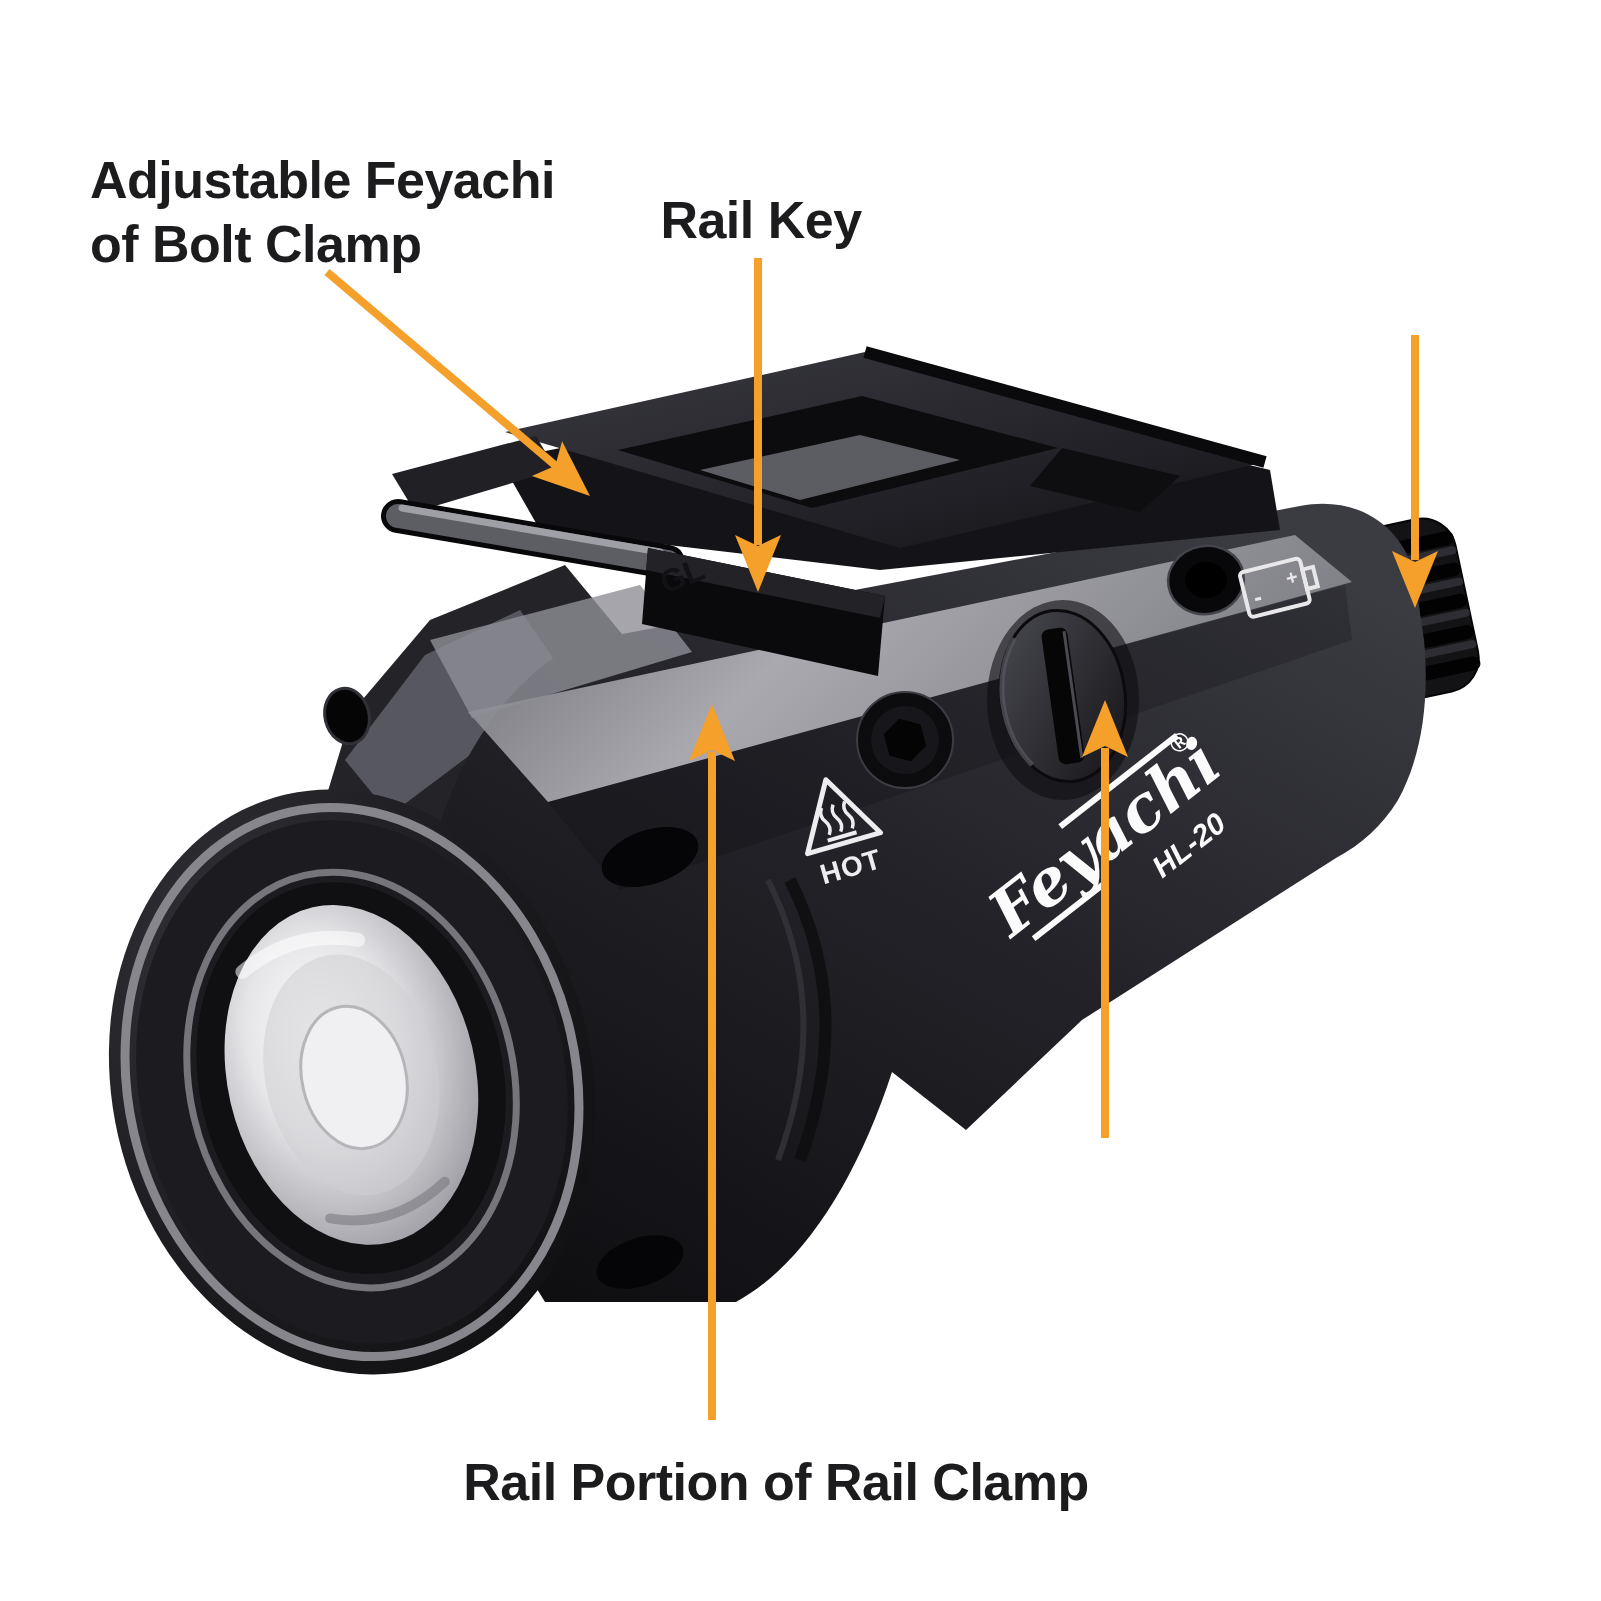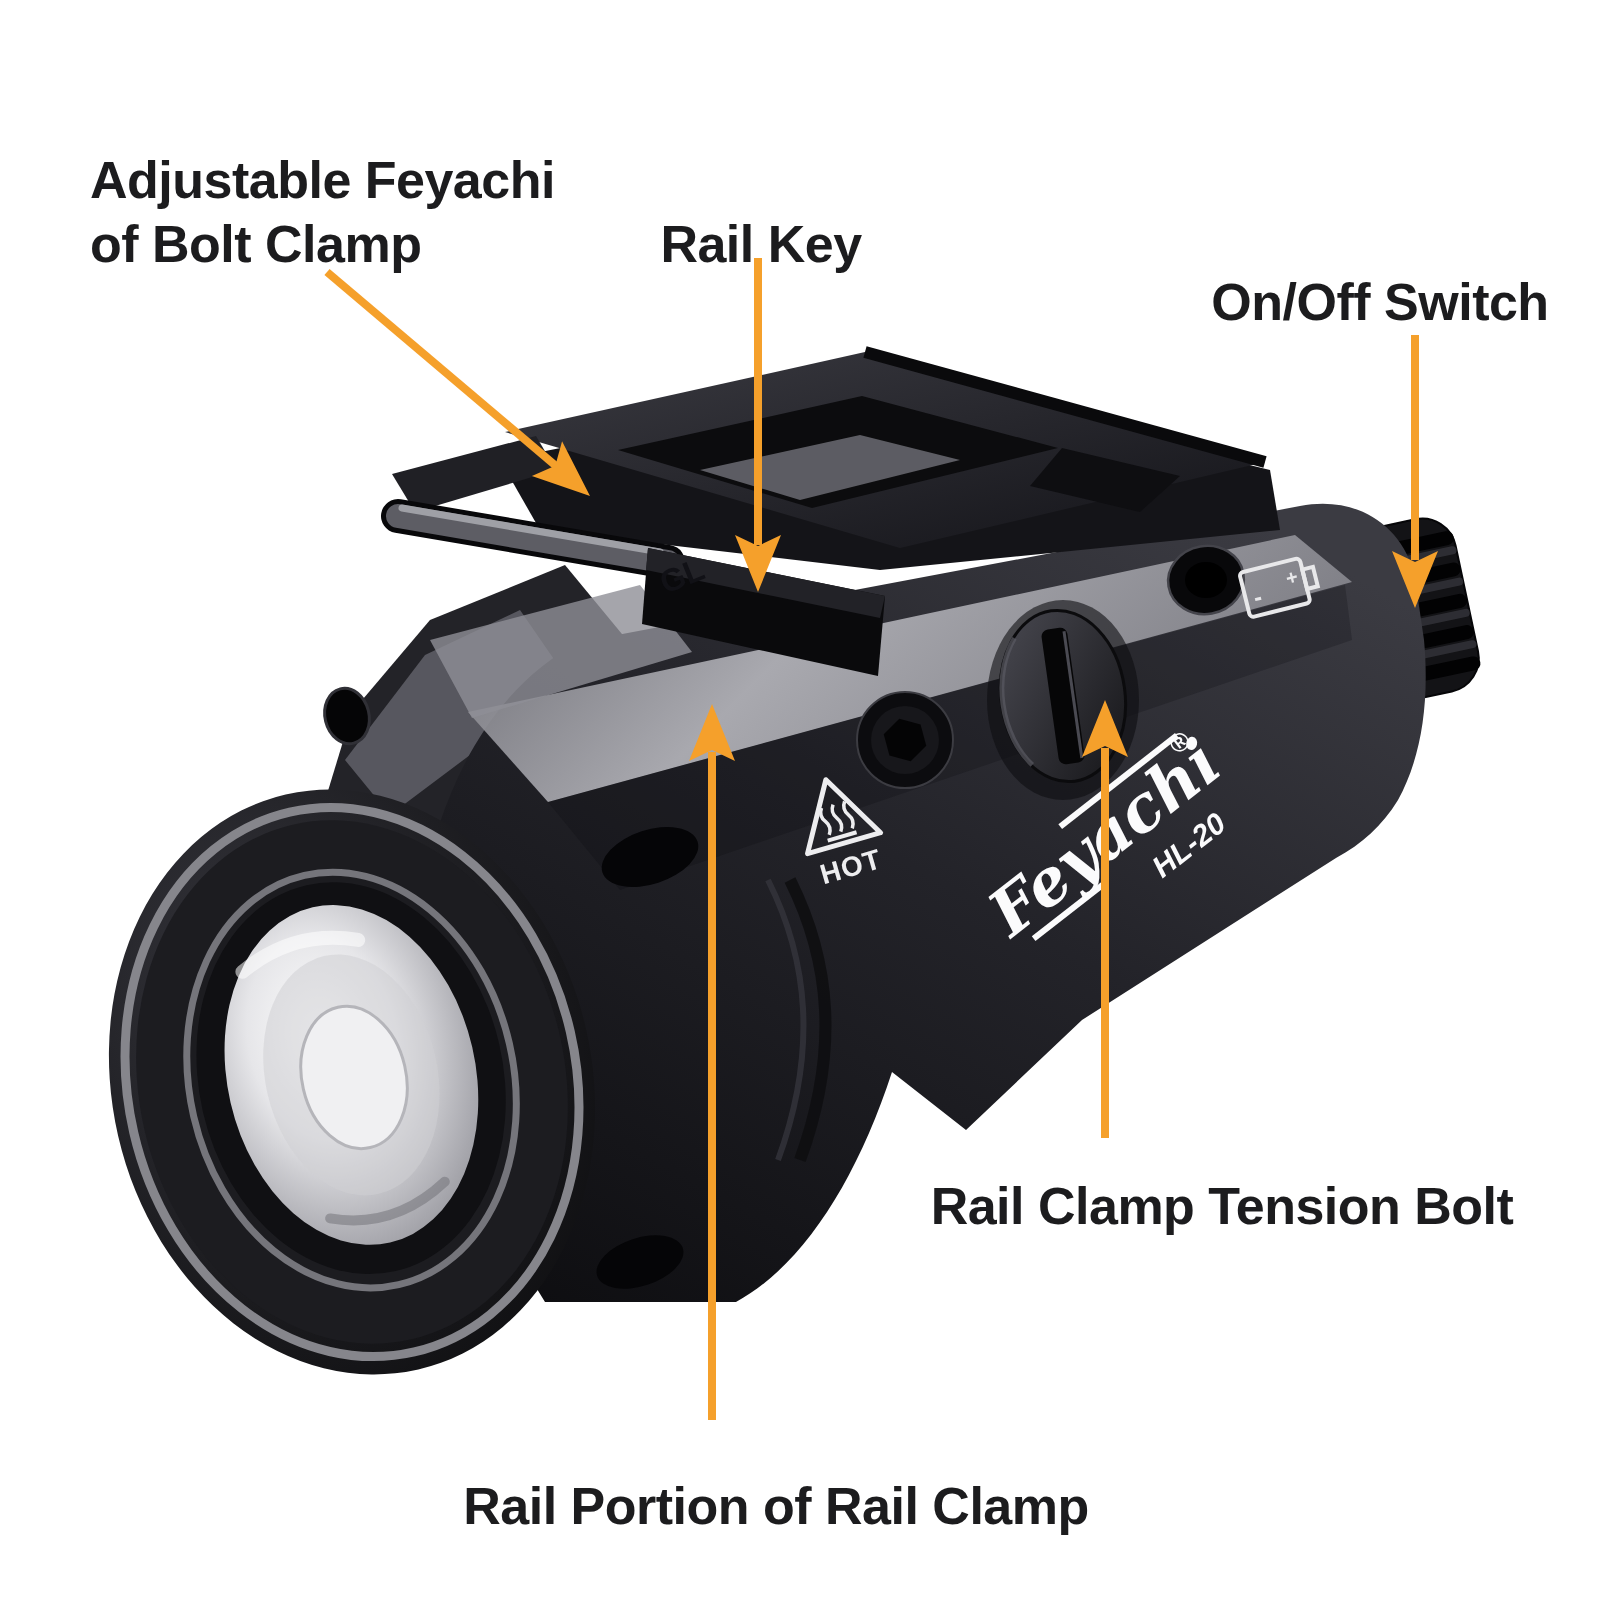--- a/index.html
+++ b/index.html
@@ -5,21 +5,21 @@
   html,body{margin:0;padding:0;background:#ffffff;}
   .canvas{
     position:relative;width:1601px;height:1601px;background:var(--bg,#fff);
     overflow:hidden;font-family:"Liberation Sans",sans-serif;
   }
   .canvas svg{position:absolute;left:0;top:0;}
   .label{
     position:absolute;font-weight:700;color:var(--label-text,#1c1c1e);
     font-size:52px;line-height:64px;letter-spacing:-0.5px;white-space:nowrap;
   }
-  .label.center{transform:translateX(-50%);margin-top:24px;}
+  .label.center{transform:translateX(-50%);}
   .brand-text{font-family:"DejaVu Serif",serif;font-style:italic;font-weight:bold;}
   .model-text{font-family:"Liberation Sans",sans-serif;font-style:italic;font-weight:bold;}
   .marking-text{font-family:"Liberation Sans",sans-serif;font-weight:bold;}
 </style>
 </head>
 <body>
 
 <div class="canvas">
 
 <svg width="1601" height="1601" viewBox="0 0 1601 1601">
@@ -203,19 +203,17 @@
   </g>
 </svg>
 
 <div class="label" style="left:90px;top:148px;">
   <div>Adjustable Feyachi</div>
   <div>of Bolt Clamp</div>
 </div>
 
 <div class="label center" style="left:761px;top:188px;">Rail Key</div>
 
-<div class="label center" style="left:1380px;top:246px;">On/Off Switch</div>
-
-<div class="label center" style="left:1222px;top:1150px;">Rail Clamp Tension Bolt</div>
+
 
 <div class="label center" style="left:776px;top:1450px;">Rail Portion of Rail Clamp</div>
 
 </div>
 
 </body></html>

